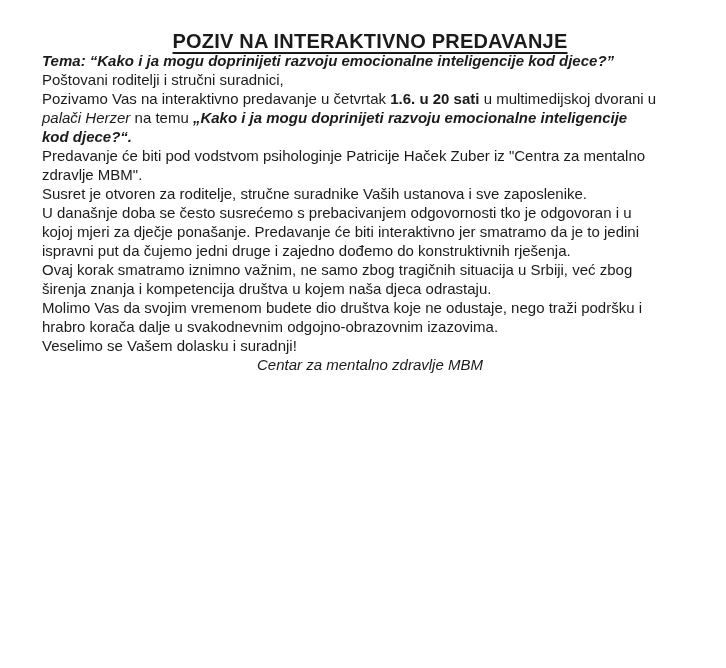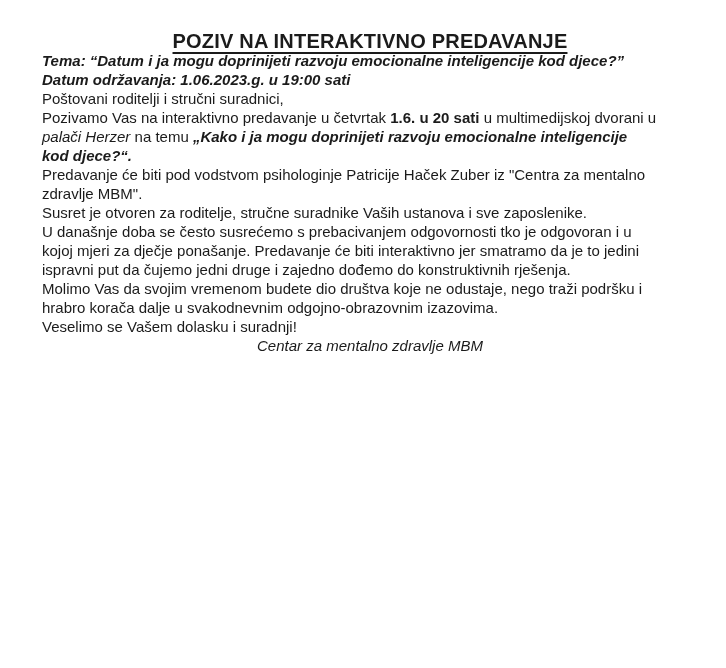--- a/index.html
+++ b/index.html
@@ -46,29 +46,30 @@
   .signature { font-style: italic; text-align: center; }
   .b  { font-weight: bold; }
   .i  { font-style: italic; }
   .bi { font-weight: bold; font-style: italic; }
 </style>
 </head>
 <body>
 
 <div class="page">
   <h1 class="title">POZIV NA INTERAKTIVNO PREDAVANJE</h1>
-  <p class="meta meta-tema">Tema: “Datum i ja mogu doprinijeti razvoju emocionalne inteligencije kod djece?”</p>
-  <p class="meta meta-datum">Datum održavanja: 1.06.2023.g. u 19:00 sati</p>
+  <p class="meta meta-tema">Tema: “Kako i ja mogu doprinijeti razvoju emocionalne inteligencije kod djece?”</p>
   <p class="salutation">Poštovani roditelji i stručni suradnici,</p>
   <p class="p2"><span>Pozivamo Vas na interaktivno predavanje u četvrtak </span><span class="b">1.6. u 20 sati</span><span> u multimedijskoj dvorani u
 </span><span class="i">palači Herzer</span><span> na temu </span><span class="bi">„Kako i ja mogu doprinijeti razvoju emocionalne inteligencije
 kod djece?“.</span><span>
 Predavanje će biti pod vodstvom psihologinje Patricije Haček Zuber iz "Centra za mentalno
 zdravlje MBM".</span></p>
   <p class="p3">Susret je otvoren za roditelje, stručne suradnike Vaših ustanova i sve zaposlenike.
 U današnje doba se često susrećemo s prebacivanjem odgovornosti tko je odgovoran i u
 kojoj mjeri za dječje ponašanje. Predavanje će biti interaktivno jer smatramo da je to jedini
 ispravni put da čujemo jedni druge i zajedno dođemo do konstruktivnih rješenja.</p>
+  <p class="p4">Ovaj korak smatramo iznimno važnim, ne samo zbog tragičnih situacija u Srbiji, već zbog
+širenja znanja i kompetencija društva u kojem naša djeca odrastaju.</p>
   <p class="p5">Molimo Vas da svojim vremenom budete dio društva koje ne odustaje, nego traži podršku i
 hrabro korača dalje u svakodnevnim odgojno-obrazovnim izazovima.</p>
   <p class="p6">Veselimo se Vašem dolasku i suradnji!</p>
   <p class="signature">Centar za mentalno zdravlje MBM</p>
 </div>
 
 </body></html>

